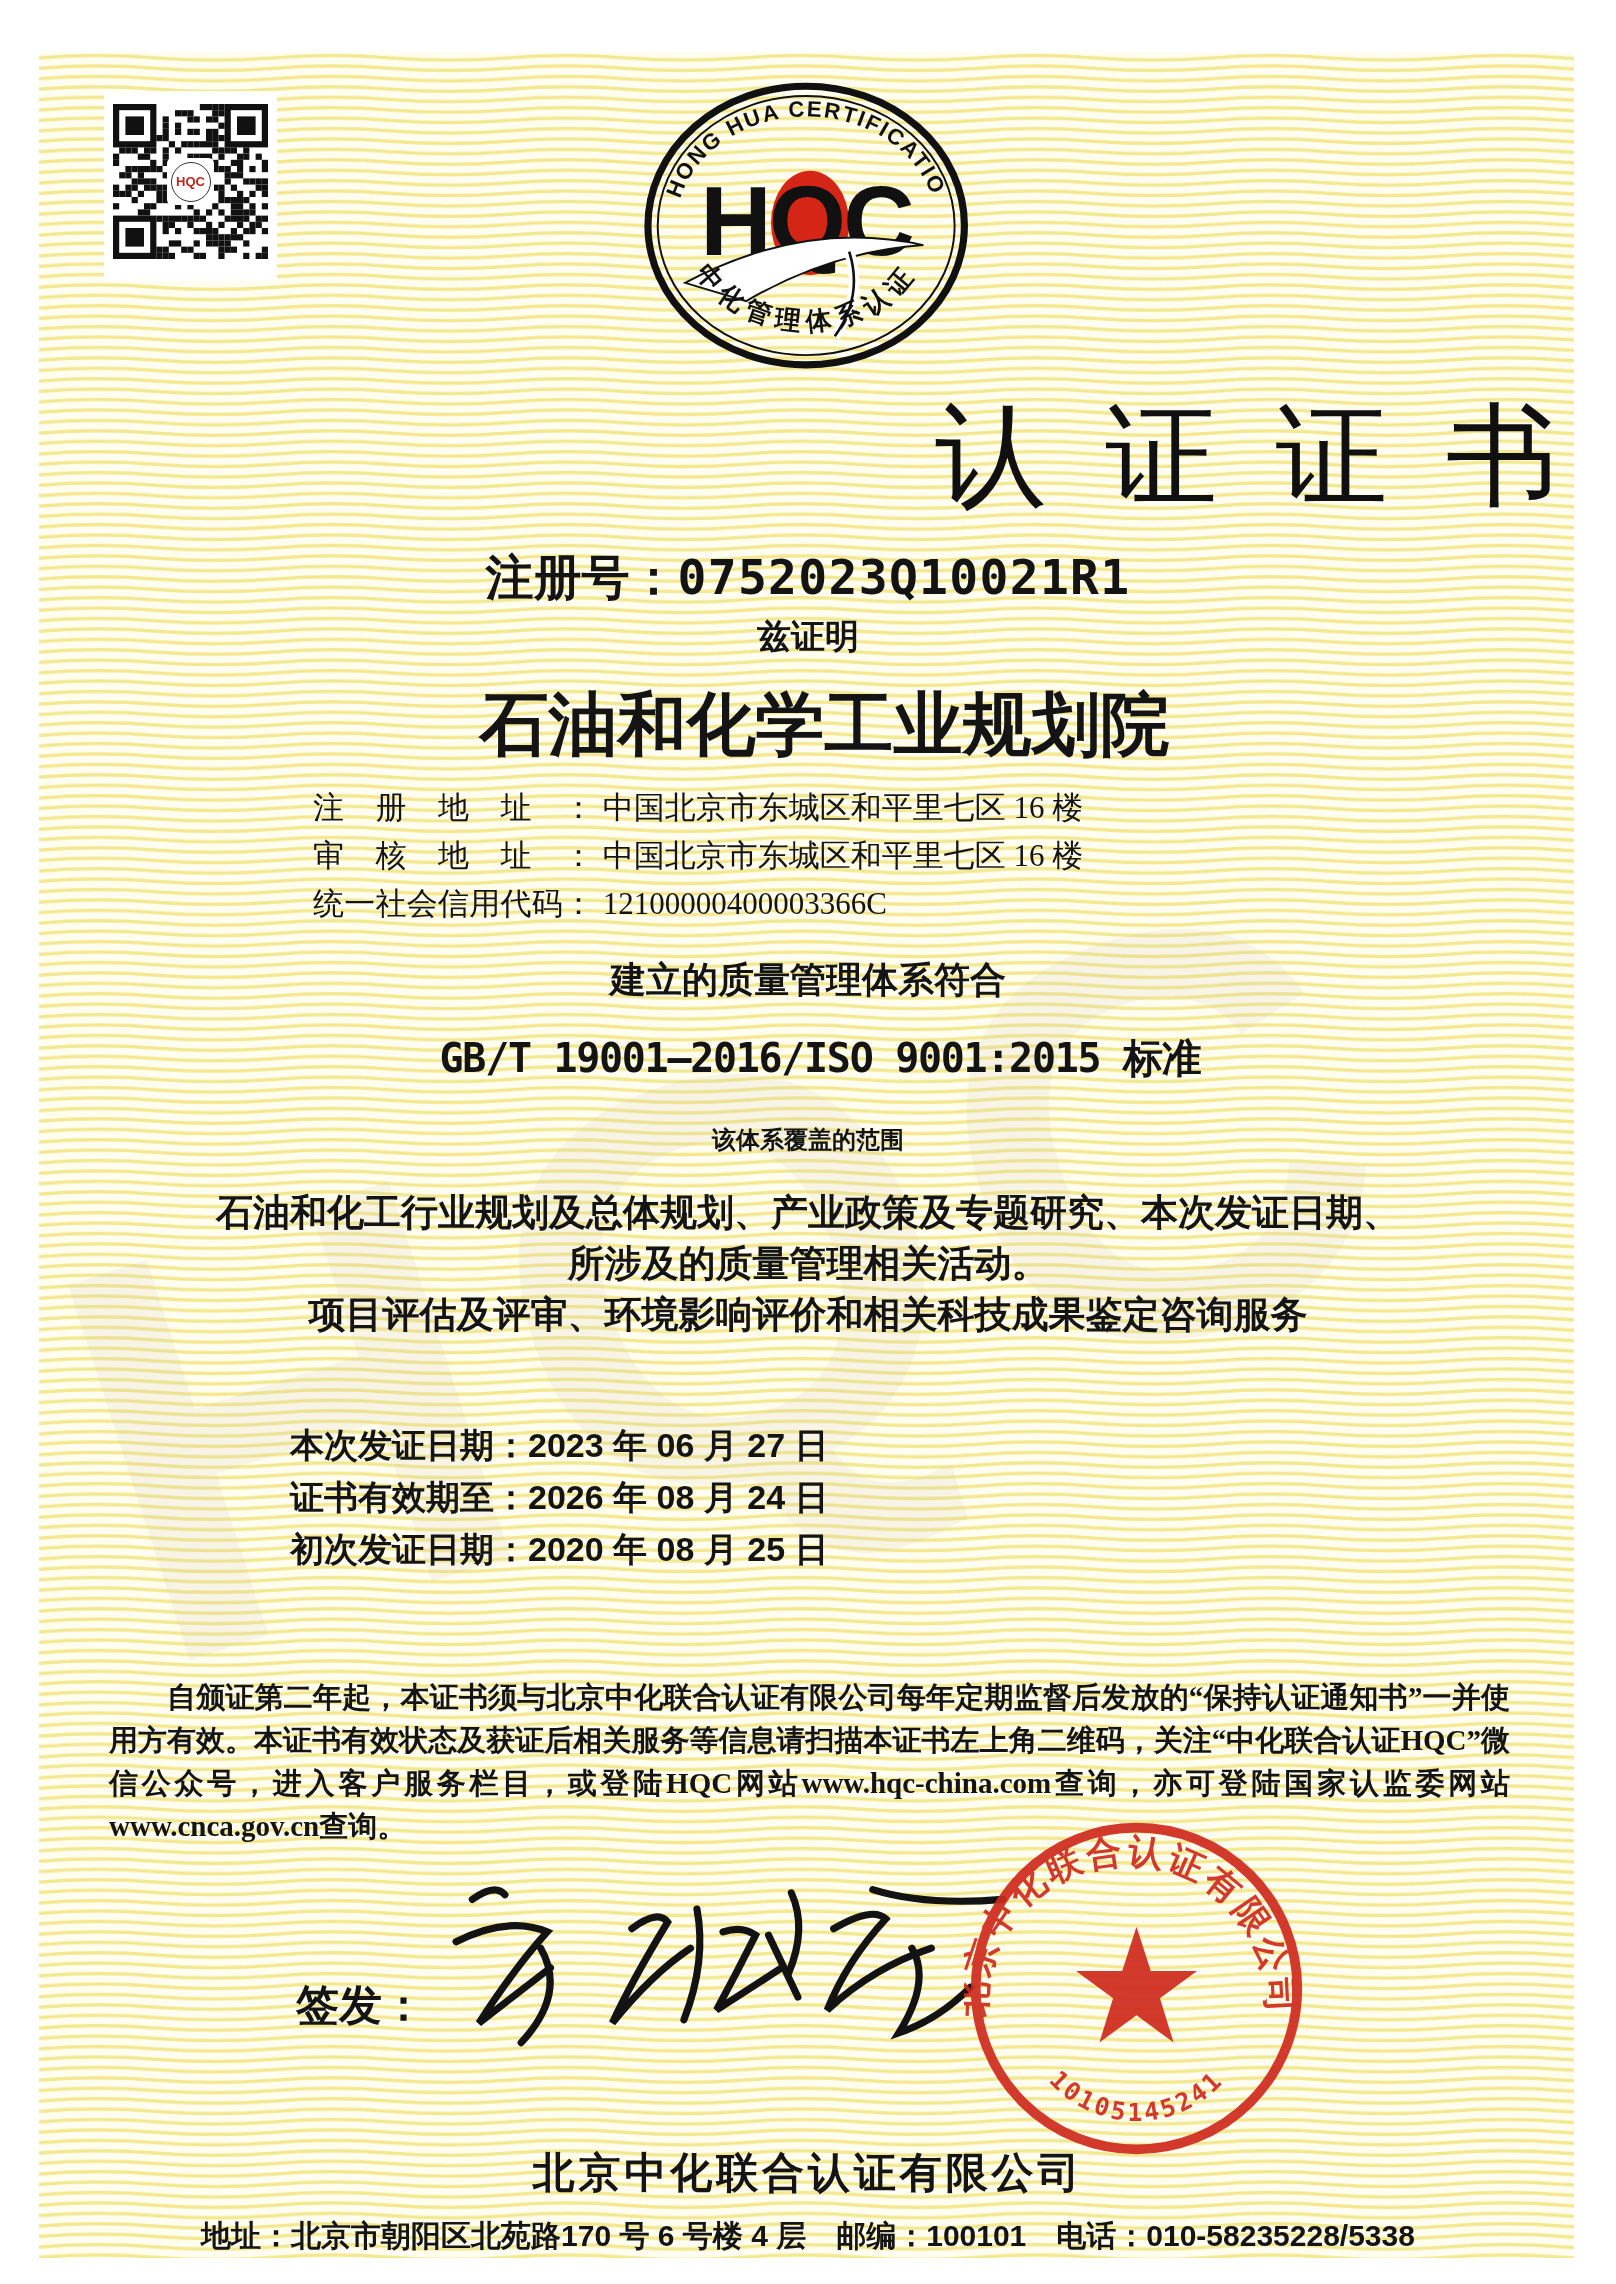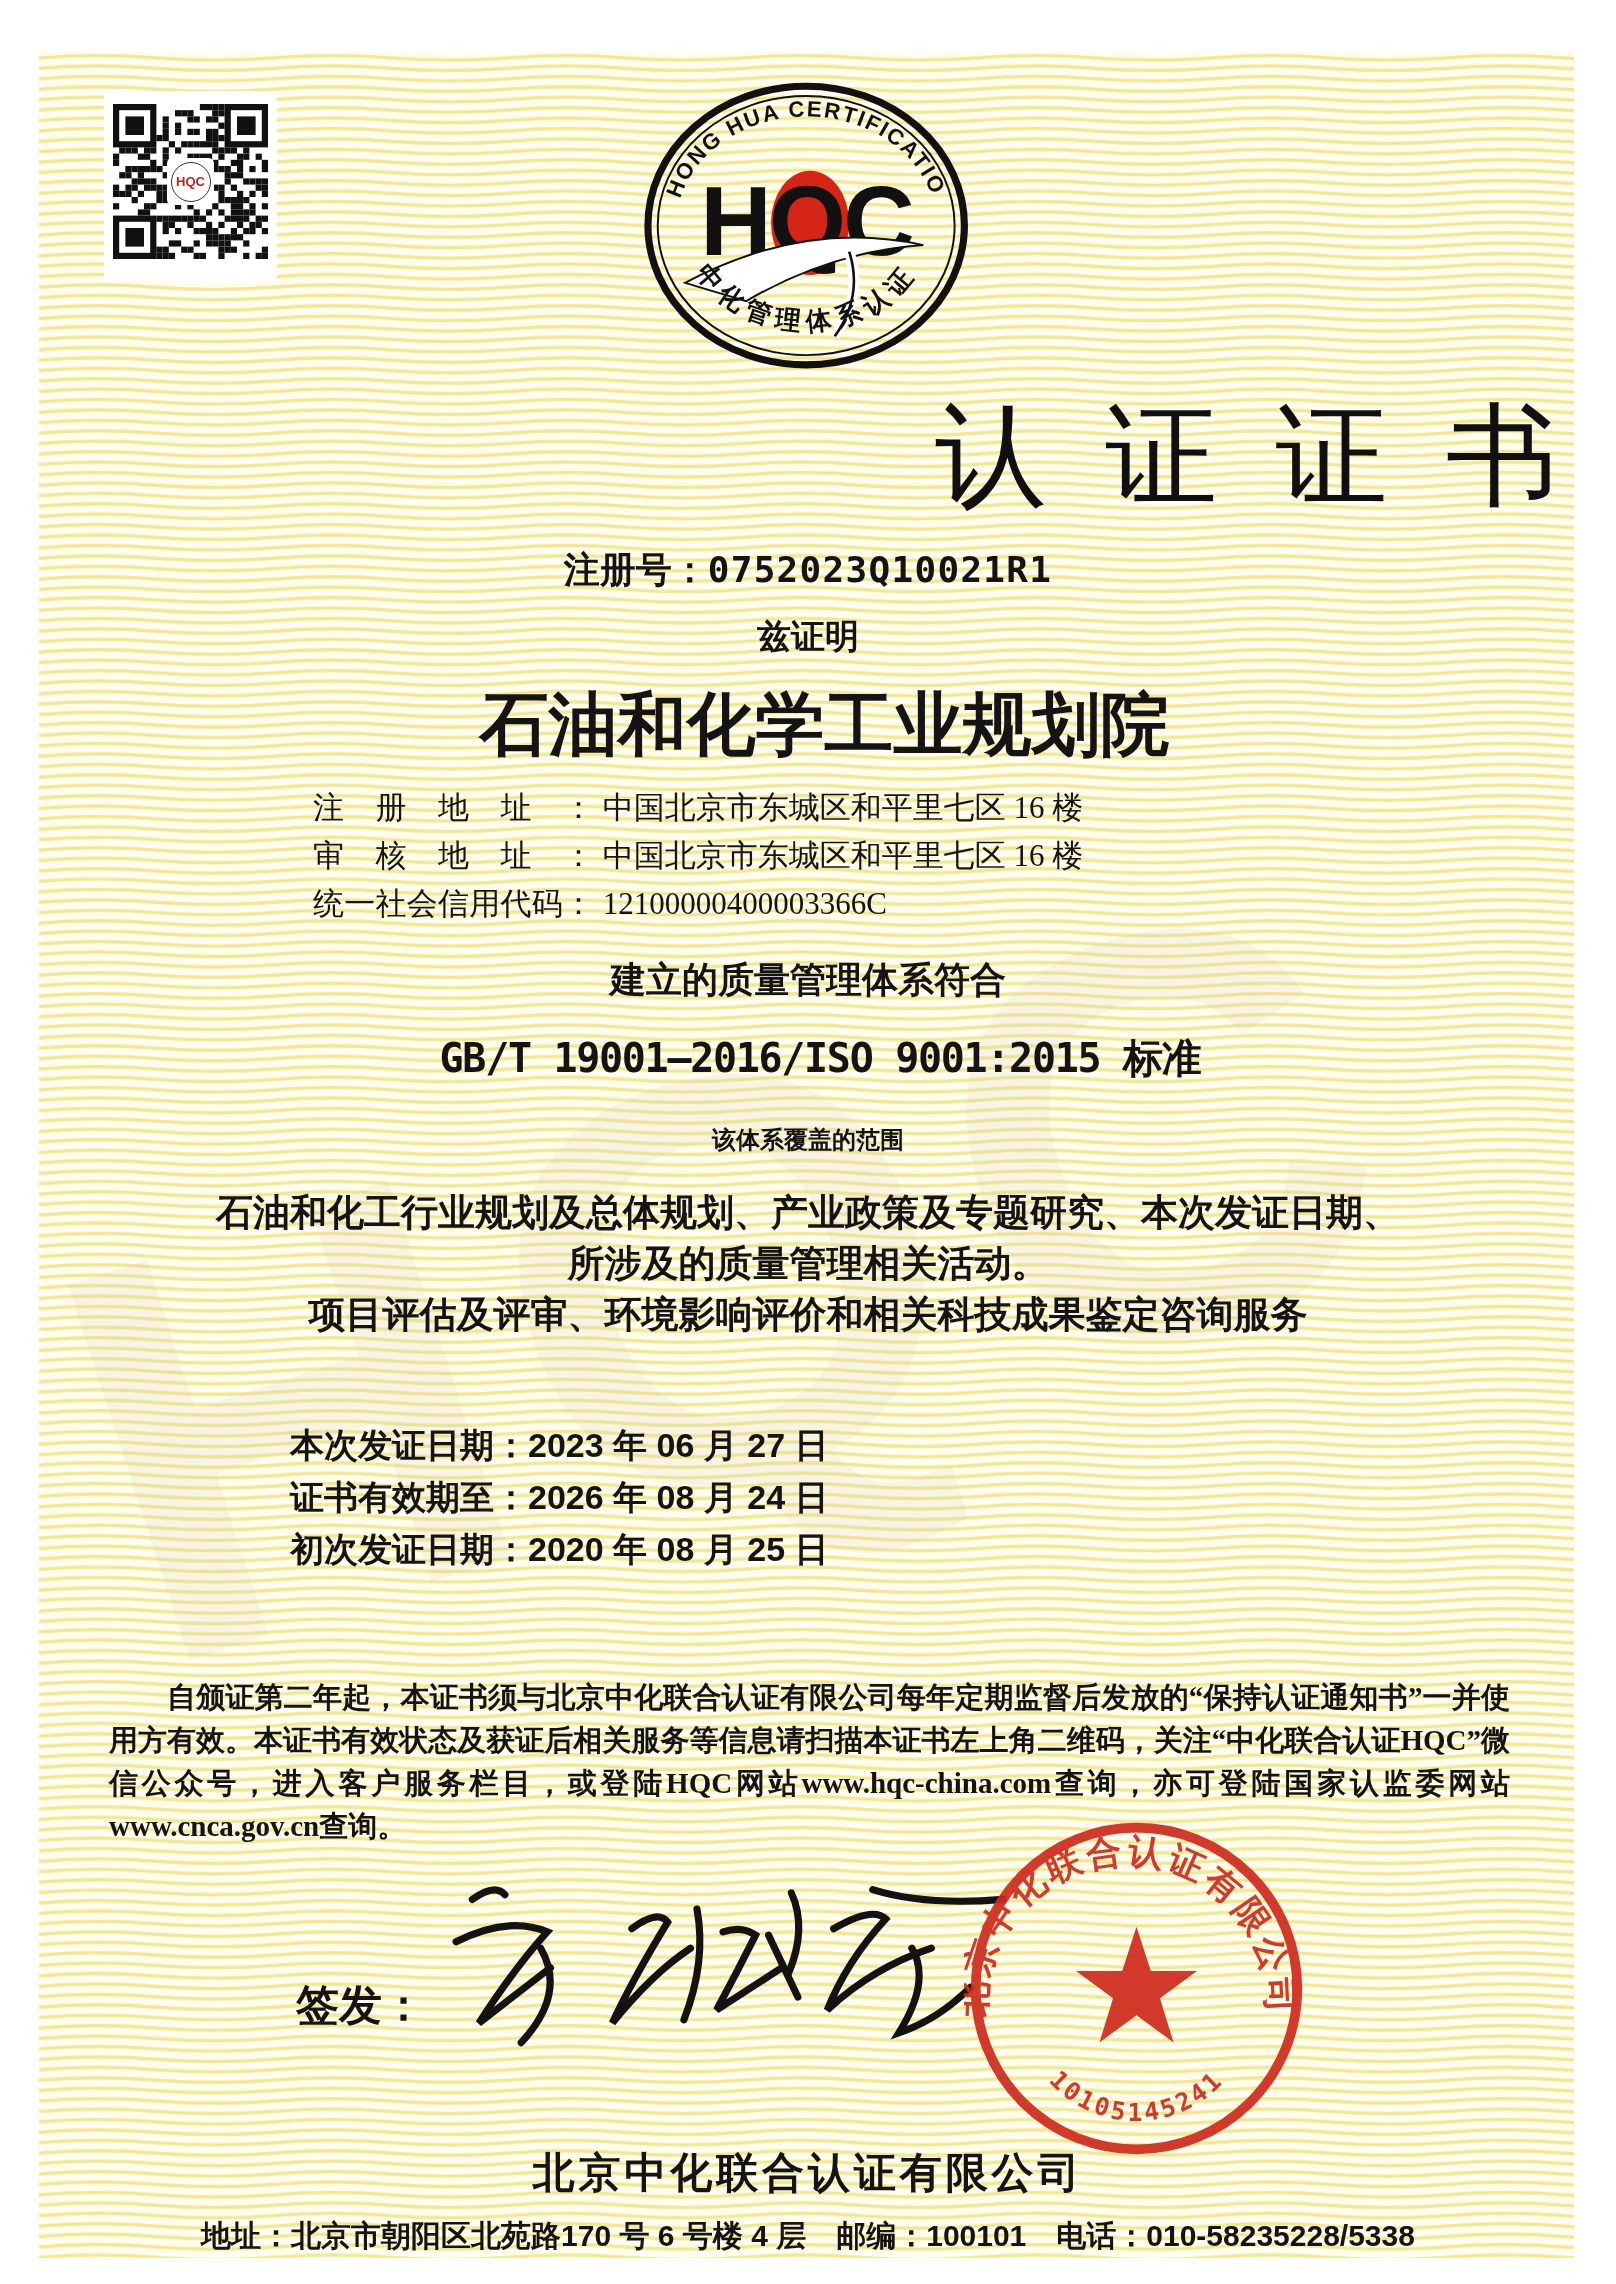--- a/index.html
+++ b/index.html
@@ -15,21 +15,21 @@
   .qr-box{position:absolute;left:9px;top:13px;width:155px;height:155px;}
   .qr-center-logo{position:absolute;left:50%;top:50%;width:47px;height:47px;margin:-23.5px 0 0 -23.5px;
         background:#ffffff;border-radius:5.2px;display:flex;align-items:center;justify-content:center;}
   .qr-center-logo .ring{width:38px;height:38px;border:1.3px solid #333;border-radius:50%;
         display:flex;align-items:center;justify-content:center;font-size:13px;font-weight:bold;color:#c0271c;}
   
   .org-logo{position:absolute;left:642px;top:81px;width:329px;height:293px;}
   
   .title{position:absolute;left:0;right:0;top:381px;text-align:right;font-size:112px;font-weight:400;
         letter-spacing:0.52em;text-indent:0.52em;color:#101010;padding-left:22px;}
-  .reg-line{position:absolute;left:0;right:0;top:546px;text-align:center;font-size:36px;font-weight:bold;}
+  .reg-line{position:absolute;left:0;right:0;top:546px;text-align:center;font-size:48px;font-weight:bold;}
   .reg-line .num{font-family:"DejaVu Sans Mono",monospace;letter-spacing:1.3px;}
   .certify{position:absolute;left:0;right:0;top:614px;text-align:center;font-size:34px;font-weight:600;}
   .company{position:absolute;left:0;right:0;top:679px;text-align:center;font-size:69px;font-weight:900;margin-left:33px;}
   
   .info{position:absolute;left:313px;top:784px;font-size:31px;line-height:48px;}
   .info .lbl{display:inline-block;width:281px;text-align:justify;text-align-last:justify;vertical-align:top;}
   .info .val{font-family:"Liberation Serif",serif;}
   
   .system-line{position:absolute;left:0;right:0;top:956px;text-align:center;font-size:36px;font-weight:bold;}
   .standard-line{position:absolute;left:0;right:0;top:1031px;text-align:center;font-size:40px;font-weight:bold;

